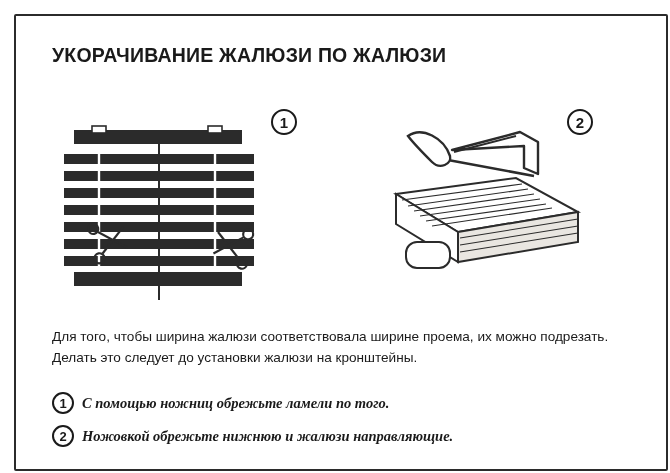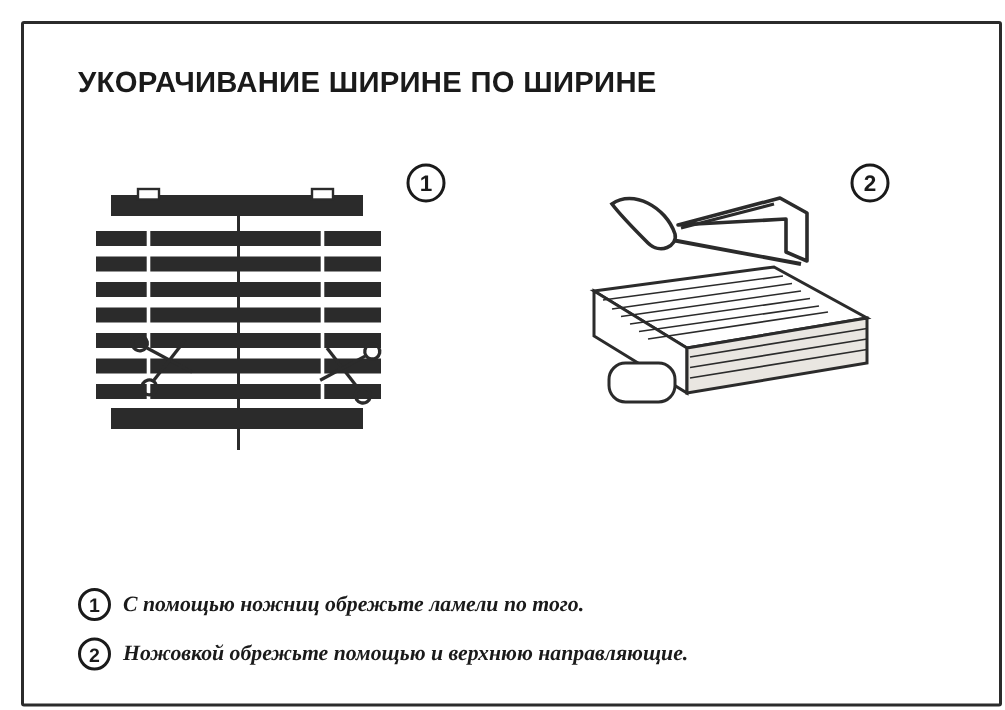--- a/index.html
+++ b/index.html
@@ -92,21 +92,21 @@
     color: #1a1a1a;
     white-space: nowrap;
   }
 </style>
 </head>
 <body>
 
 <div class="page">
   <div class="frame"></div>
 
-  <div class="title">УКОРАЧИВАНИЕ ШИРИНЕ ПО ШИРИНЕ</div>
+  <div class="title">УКОРАЧИВАНИЕ ЖАЛЮЗИ ПО ЖАЛЮЗИ</div>
 
   <svg class="blind-svg" width="240" height="185" viewBox="0 0 240 185">
 
     <rect x="24" y="6" width="168" height="14" fill="#2b2b2b"></rect>
 
     <rect x="42" y="2" width="14" height="7" fill="#ffffff" stroke="#2b2b2b" stroke-width="1.6"></rect>
     <rect x="158" y="2" width="14" height="7" fill="#ffffff" stroke="#2b2b2b" stroke-width="1.6"></rect>
 
     <g fill="#2b2b2b">
       <rect x="14" y="30" width="190" height="10"></rect>
@@ -167,23 +167,24 @@
     <path d="M64 34 L132 16 L150 26 L150 58 L136 52 L136 30 Z" fill="#ffffff" stroke="#2b2b2b" stroke-width="2.4" stroke-linejoin="round"></path>
     <path d="M66 36 L128 20" fill="none" stroke="#2b2b2b" stroke-width="2"></path>
 
     <line x1="60" y1="44" x2="146" y2="60" stroke="#2b2b2b" stroke-width="2.6"></line>
 
     <path d="M20 20 C34 10 56 22 62 40 C64 48 52 54 44 46 C34 36 26 28 20 20 Z" fill="#ffffff" stroke="#2b2b2b" stroke-width="2.4"></path>
   </svg>
 
   <div class="circ circ-big badge2">2</div>
 
+  <div class="para">Для того, чтобы ширина жалюзи соответствовала ширине проема, их можно подрезать. Делать это следует до установки жалюзи на кронштейны.</div>
 
   <div class="step step-1">
     <div class="circ circ-txt">1</div>
     <div class="step-text">С помощью ножниц обрежьте ламели по того.</div>
   </div>
 
   <div class="step step-2">
     <div class="circ circ-txt">2</div>
-    <div class="step-text">Ножовкой обрежьте помощью и верхнюю направляющие.</div>
+    <div class="step-text">Ножовкой обрежьте нижнюю и жалюзи направляющие.</div>
   </div>
 </div>
 
 </body></html>

